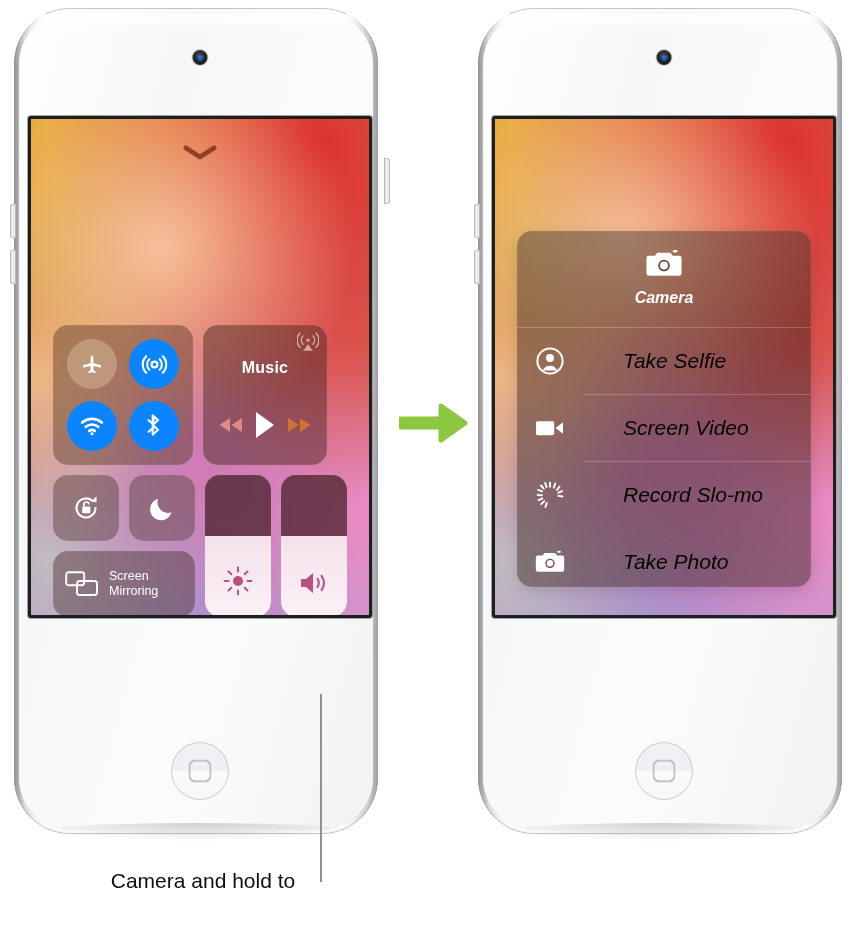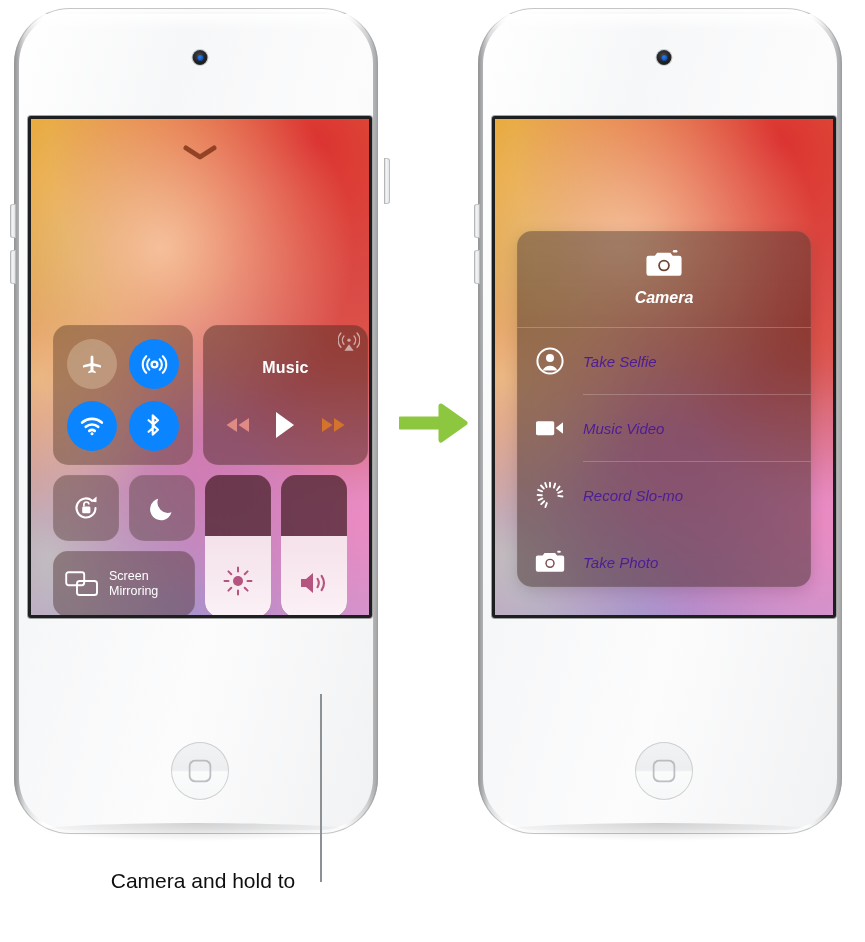--- a/index.html
+++ b/index.html
@@ -107,21 +107,21 @@
     position:absolute;left:50%;top:26px;transform:translateX(-50%);
   }
   .tile{
     position:absolute;border-radius:15px;
     background:rgba(70,42,30,.40);
     backdrop-filter:blur(10px);
     box-shadow:inset 0 0 0 .5px rgba(255,255,255,.07);
     overflow:hidden;
   }
   .tile-conn{left:22px;top:206px;width:140px;height:140px;background:rgba(78,50,30,.42);}
-  .tile-music{left:172px;top:206px;width:165px;height:140px;background:rgba(68,36,30,.46);text-decoration:underline;}
+  .tile-music{left:172px;top:206px;width:124px;height:140px;background:rgba(68,36,30,.46);text-decoration:underline;}
   .tile-rot{left:22px;top:356px;width:66px;height:66px;background:rgba(78,56,48,.42);}
   .tile-dnd{left:98px;top:356px;width:66px;height:66px;background:rgba(78,60,56,.42);}
   .tile-mirror{left:22px;top:432px;width:142px;height:66px;background:rgba(78,48,46,.45);}
   .tile-bright{left:174px;top:356px;width:66px;height:142px;}
   .tile-vol{left:250px;top:356px;width:66px;height:142px;}
 
   .toggle{position:absolute;width:50px;height:50px;border-radius:50%;
     display:flex;align-items:center;justify-content:center;}
   .toggle.off{background:rgba(216,190,160,.48);}
   .toggle.on{background:#0a84ff;}
@@ -159,21 +159,21 @@
     font-style:italic;
   }
   .cam-head{height:96px;position:relative;
     background:linear-gradient(180deg,rgba(255,255,255,.055),rgba(255,255,255,0));}
   .cam-head-ic{position:absolute;left:0;right:0;top:18px;display:flex;justify-content:center;}
   .cam-head-title{position:absolute;left:0;right:0;top:58px;text-align:center;
     color:#fff;font-size:16px;font-weight:bold;}
   .cam-rule{height:.5px;background:rgba(255,255,255,.22);}
   .cam-item{height:67px;display:flex;align-items:center;position:relative;}
   .cam-item-ic{width:66px;display:flex;align-items:center;justify-content:center;flex:0 0 66px;}
-  .cam-item-label{color:#4c1d95;font-size:15px;}
+  .cam-item-label{color:#000000;font-size:21px;margin-left:40px;}
   .cam-sep{position:absolute;left:66px;right:0;bottom:0;height:.5px;background:rgba(255,255,255,.20);}
 
   
   .arrow{position:absolute;left:399px;top:402px;}
 
   
   .leader{position:absolute;left:320px;top:694px;width:2px;height:188px;background:#8e9194;}
   .caption{
     position:absolute;left:0;top:866px;width:406px;text-align:center;
     color:#0f0f0f;font-size:21px;line-height:30px;
@@ -387,21 +387,21 @@
             <div class="cam-sep"></div>
           </div>
 
           <div class="cam-item">
             <div class="cam-item-ic">
               <svg width="30" height="22" viewBox="0 0 30 22">
                 <rect x="1" y="4.2" width="18.2" height="14" rx="1.6" fill="#fff"></rect>
                 <path d="M20.6 11 28 5.2v11.6z" fill="#fff"></path>
               </svg>
             </div>
-            <div class="cam-item-label">Music Video</div>
+            <div class="cam-item-label">Screen Video</div>
             <div class="cam-sep"></div>
           </div>
 
           <div class="cam-item">
             <div class="cam-item-ic">
               <svg width="28" height="28" viewBox="0 0 28 28">
                 <g stroke="#fff" stroke-width="1.9" stroke-linecap="round">
                   <path d="M14 1.6v4.2"></path>
                     <path d="M19.2 2.6 17.9 6.6"></path>
                   <path d="M23.5 5.6 21 9"></path>

